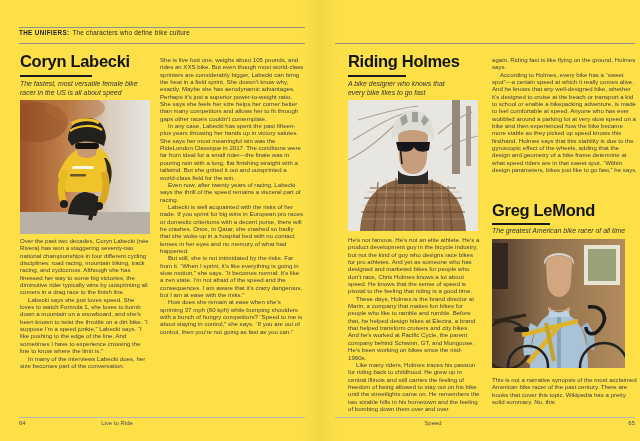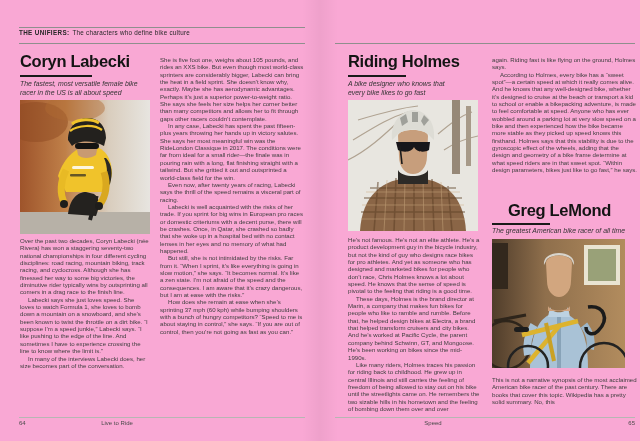--- a/index.html
+++ b/index.html
@@ -1,18 +1,18 @@
 <!DOCTYPE html>
 <html><head>
 <meta charset="utf-8">
 <style>
   * { margin:0; padding:0; box-sizing:border-box; }
   html,body { width:640px; height:441px; }
   body { font-family:"Liberation Sans", sans-serif; background:#e8e8e6; }
-  .spread { position:relative; width:640px; height:441px; background:#f9a8d4; overflow:hidden; }
+  .spread { position:relative; width:640px; height:441px; background:#fde047; overflow:hidden; }
   .gutter { position:absolute; left:302px; top:0; width:36px; height:441px;
             background:linear-gradient(90deg, rgba(0,0,0,0) 0%, rgba(0,0,0,0.045) 50%, rgba(0,0,0,0) 100%); }
   .rule { position:absolute; height:1px; background:#8f8f8d; }
   .rule.light { background:#b7b6b3; }
   .kicker { position:absolute; left:19px; top:29px; font-size:6.3px; color:#262626; letter-spacing:.25px; white-space:nowrap; }
   .kicker .k-bold { font-weight:bold; letter-spacing:.35px; }
   .kicker .k-rest { margin-left:3px; }
   h1.title { position:absolute; font-size:16.5px; font-weight:bold; color:#141414; letter-spacing:-0.3px; white-space:nowrap; }
   .title-rule { position:absolute; height:1.5px; background:#1a1a1a; }
   .subtitle { position:absolute; font-style:italic; font-size:6.9px; line-height:8.8px; color:#333; }
@@ -152,21 +152,21 @@
       <p>He’s not famous. He’s not an elite athlete. He’s a product development guy in the bicycle industry, but not the kind of guy who designs race bikes for pro athletes. And yet as someone who has designed and marketed bikes for people who don’t race, Chris Holmes knows a lot about speed. He knows that the sense of speed is pivotal to the feeling that riding is a good time.</p>
       <p>These days, Holmes is the brand director at Marin, a company that makes fun bikes for people who like to ramble and rumble. Before that, he helped design bikes at Electra, a brand that helped transform cruisers and city bikes. And he’s worked at Pacific Cycle, the parent company behind Schwinn, GT, and Mongoose. He’s been working on bikes since the mid-1990s.</p>
       <p>Like many riders, Holmes traces his passion for riding back to childhood. He grew up in central Illinois and still carries the feeling of freedom of being allowed to stay out on his bike until the streetlights came on. He remembers the two sizable hills in his hometown and the feeling of bombing down them over and over</p>
     </div>
 
     <div class="col" style="left:492px; top:56px; width:145px;">
       <p>again. Riding fast is like flying on the ground, Holmes says.</p>
       <p>According to Holmes, every bike has a “sweet spot”—a certain speed at which it really comes alive. And he knows that any well-designed bike, whether it’s designed to cruise at the beach or transport a kid to school or enable a bikepacking adventure, is made to feel comfortable at speed. Anyone who has ever wobbled around a parking lot at very slow speed on a bike and then experienced how the bike became more stable as they picked up speed knows this firsthand. Holmes says that this stability is due to the gyroscopic effect of the wheels, adding that the design and geometry of a bike frame determine at what speed riders are in that sweet spot. “Within design parameters, bikes just like to go fast,” he says.</p>
     </div>
 
-    <h1 class="title" style="left:508px; top:201px;">Greg LeMond</h1>
+    <h1 class="title" style="left:492px; top:201px;">Greg LeMond</h1>
     <div class="title-rule" style="left:492px; top:223px; width:58px;"></div>
     <p class="subtitle" style="left:492px; top:227px; width:145px;">The greatest American bike racer of all time</p>
 
     <div class="photo" style="left:492px; top:239px; width:133px; height:129px;">
       <svg viewBox="0 0 133 129">
         <defs>
           <linearGradient id="p3bg" x1="0" y1="0" x2="1" y2="0">
             <stop offset="0" stop-color="#503d2b"></stop>
             <stop offset="0.4" stop-color="#8f6f4c"></stop>
             <stop offset="1" stop-color="#b28c5e"></stop>

